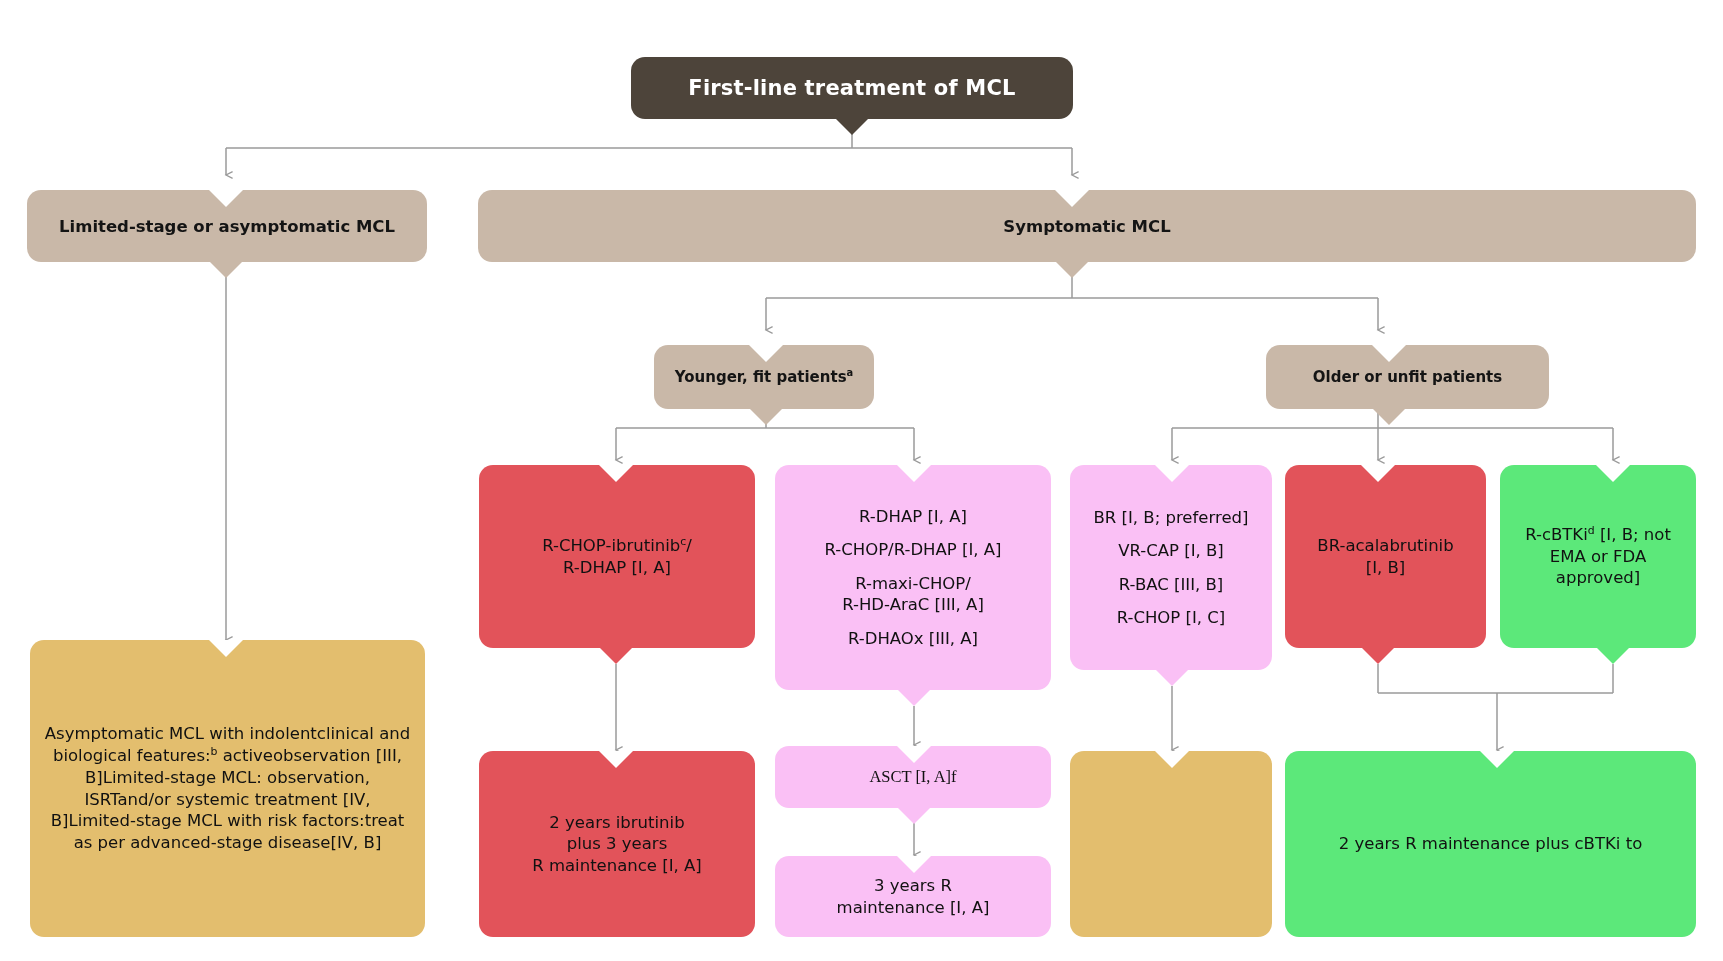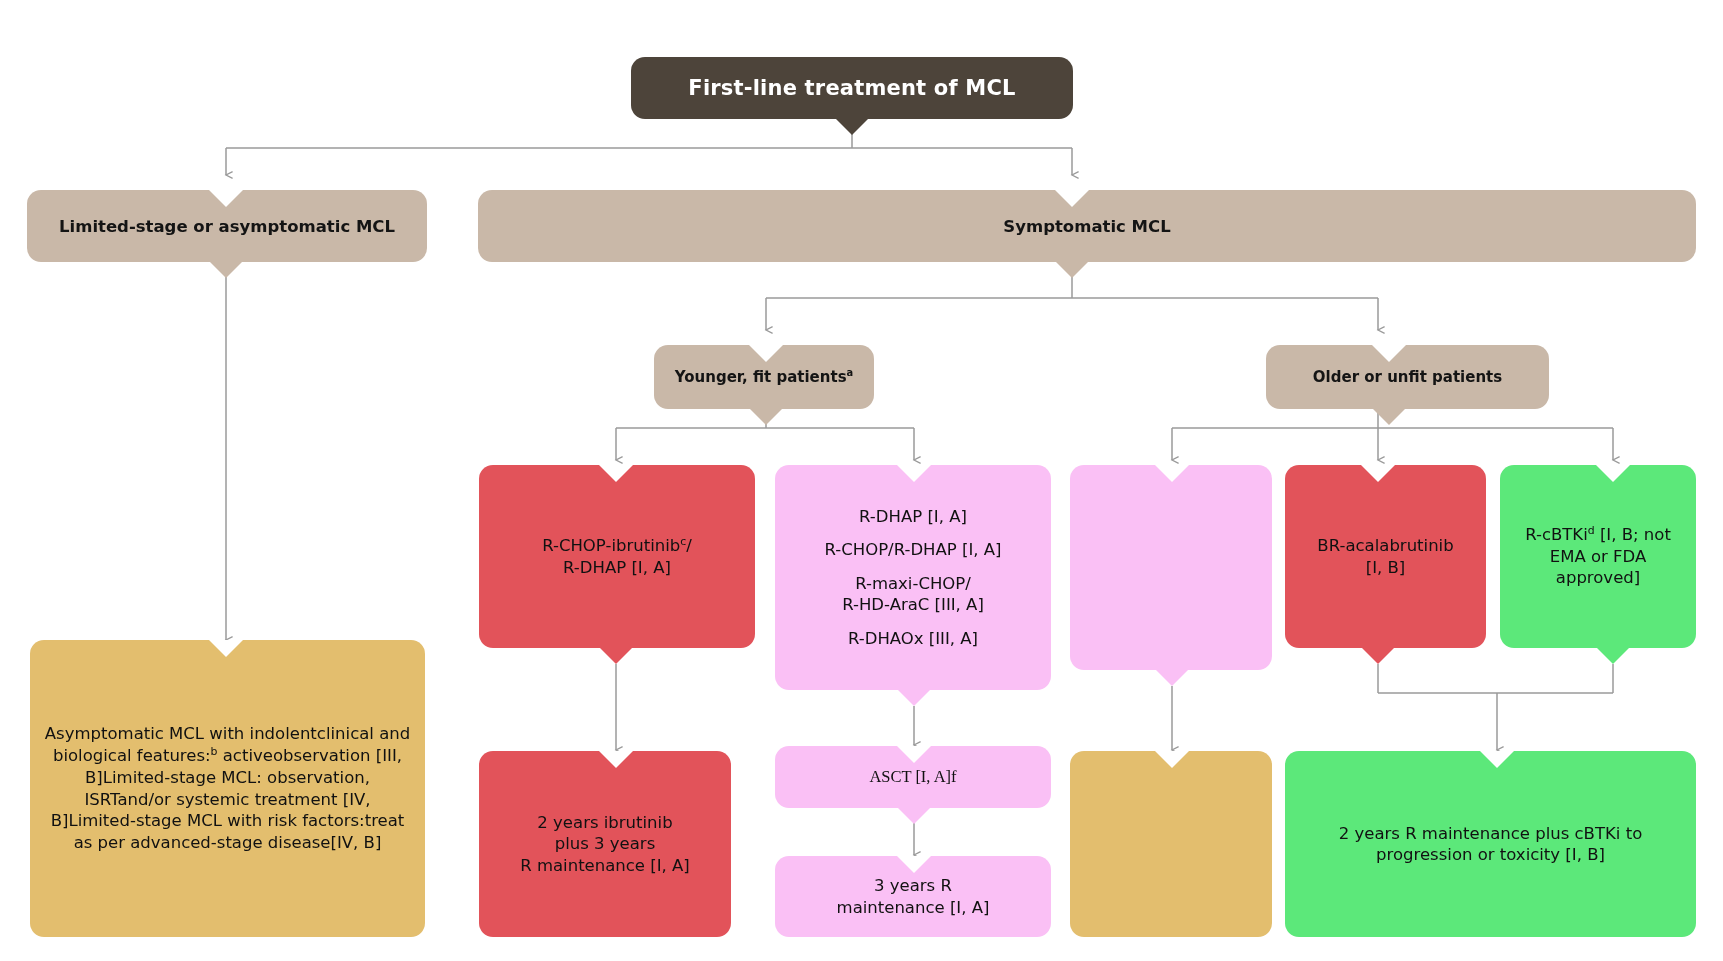--- a/index.html
+++ b/index.html
@@ -152,20 +152,29 @@
         <span class="ln">R-HD-AraC [III, A]</span>
         <span class="gap"></span>
         <span class="ln">R-DHAOx [III, A]</span>
       </div>
   </div>
 
   <div class="node" style="left:1070px;top:465px;width:202px;height:205px;">
     <div class="body" style="background:#FAC0F5;"></div>
     <div class="notch" style="left:85px;"></div>
     <div class="tail" style="left:85px;background:#FAC0F5;"></div>
+    <div class="txt tx">
+        <span class="ln">BR [I, B; preferred]</span>
+        <span class="gap"></span>
+        <span class="ln">VR-CAP [I, B]</span>
+        <span class="gap"></span>
+        <span class="ln">R-BAC [III, B]</span>
+        <span class="gap"></span>
+        <span class="ln">R-CHOP [I, C]</span>
+      </div>
   </div>
 
   <div class="node" style="left:1285px;top:465px;width:201px;height:183px;">
     <div class="body" style="background:#E2535A;"></div>
     <div class="notch" style="left:76px;"></div>
     <div class="tail" style="left:76px;background:#E2535A;"></div>
     <div class="txt tx">
         <span class="ln">BR-acalabrutinib</span>
         <span class="ln">[I, B]</span>
       </div>
@@ -181,21 +190,21 @@
         <span class="ln">approved]</span>
       </div>
   </div>
 
   <div class="node" style="left:30px;top:640px;width:395px;height:297px;justify-content:center;">
     <div class="body" style="background:#E3BE6E;"></div>
     <div class="notch" style="left:179px;"></div>
     <div class="txt tan-tx"><span class="ln">Asymptomatic MCL with indolent</span><span class="ln">clinical and biological features:<sup>b</sup> active</span><span class="ln">observation [III, B]</span><span class="gap"></span><span class="ln">Limited-stage MCL: observation, ISRT</span><span class="ln">and/or systemic treatment [IV, B]</span><span class="gap"></span><span class="ln">Limited-stage MCL with risk factors:</span><span class="ln">treat as per advanced-stage disease</span><span class="ln">[IV, B]</span></div>
   </div>
 
-  <div class="node" style="left:479px;top:751px;width:252px;height:186px;">
+  <div class="node" style="left:479px;top:751px;width:276px;height:186px;">
     <div class="body" style="background:#E2535A;"></div>
     <div class="notch" style="left:120px;"></div>
     <div class="txt tx">
         <span class="ln">2 years ibrutinib</span>
         <span class="ln">plus 3 years</span>
         <span class="ln">R maintenance [I, A]</span>
       </div>
   </div>
 
   <div class="node" style="left:775px;top:746px;width:276px;height:62px;font-family:Liberation Serif, serif;">
@@ -219,17 +228,16 @@
   <div class="node" style="left:1070px;top:751px;width:202px;height:186px;">
     <div class="body" style="background:#E3BE6E;"></div>
     <div class="notch" style="left:85px;"></div>
   </div>
 
   <div class="node" style="left:1285px;top:751px;width:411px;height:186px;">
     <div class="body" style="background:#5CE87A;"></div>
     <div class="notch" style="left:195px;"></div>
     <div class="txt tx">
         <span class="ln">2 years R maintenance plus cBTKi to</span>
-        <span class="ln">progression or toxicity [I, B]</span>
       </div>
   </div>
 
 </div>
 
 </body></html>

